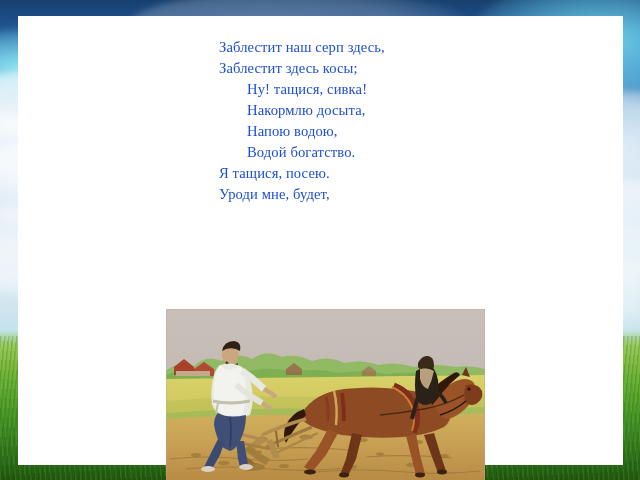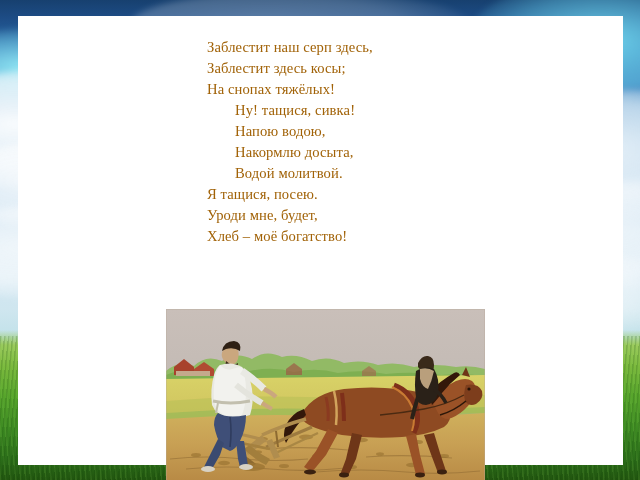--- a/index.html
+++ b/index.html
@@ -53,22 +53,22 @@
     position:absolute; left:18px; top:16px; width:605px; height:449px;
     background:#ffffff;
   }
 
   
   #poem {
     position:absolute; left:189px; top:21px; width:300px;
   }
   .poem-line {
     font-family:"Liberation Serif", serif;
-    font-size:14.6px; line-height:21px; color:#a16207;
-    white-space:pre; letter-spacing:.1px;
+    font-size:14.6px; line-height:21px; color:#1d4ed8;
+    white-space:pre; letter-spacing:.1px;margin-left:12px;
   }
   .poem-line.indent { padding-left:28px; }
 
   
   #picture {
     position:absolute; left:148px; top:293px; width:319px; height:172px;
     overflow:hidden; background:#c9b9a9;
   }
   #picture svg { display:block; width:100%; height:100%; }
 </style>
@@ -88,28 +88,26 @@
   <div class="cloud c8"></div>
   <div class="grass"></div>
   <div class="grass-tex"></div>
 </div>
 
 <div id="slide-panel">
 
   <div id="poem">
       <div class="poem-line">Заблестит наш серп здесь,</div>
       <div class="poem-line">Заблестит здесь косы;</div>
-      <div class="poem-line">На снопах тяжёлых!</div>
       <div class="poem-line indent">Ну! тащися, сивка!</div>
+      <div class="poem-line indent">Накормлю досыта,</div>
       <div class="poem-line indent">Напою водою,</div>
-      <div class="poem-line indent">Накормлю досыта,</div>
-      <div class="poem-line indent">Водой молитвой.</div>
+      <div class="poem-line indent">Водой богатство.</div>
       <div class="poem-line">Я тащися, посею.</div>
       <div class="poem-line">Уроди мне, будет,</div>
-      <div class="poem-line">Хлеб – моё богатство!</div>
     </div>
 
   <div id="picture">
     <svg viewBox="0 0 319 172" preserveAspectRatio="none">
       <defs>
         <linearGradient id="skyG" x1="0" y1="0" x2="0" y2="1">
           <stop offset="0%" stop-color="#c9bfb9"></stop>
           <stop offset="60%" stop-color="#c5bcb6"></stop>
           <stop offset="100%" stop-color="#c2bab4"></stop>
         </linearGradient>

